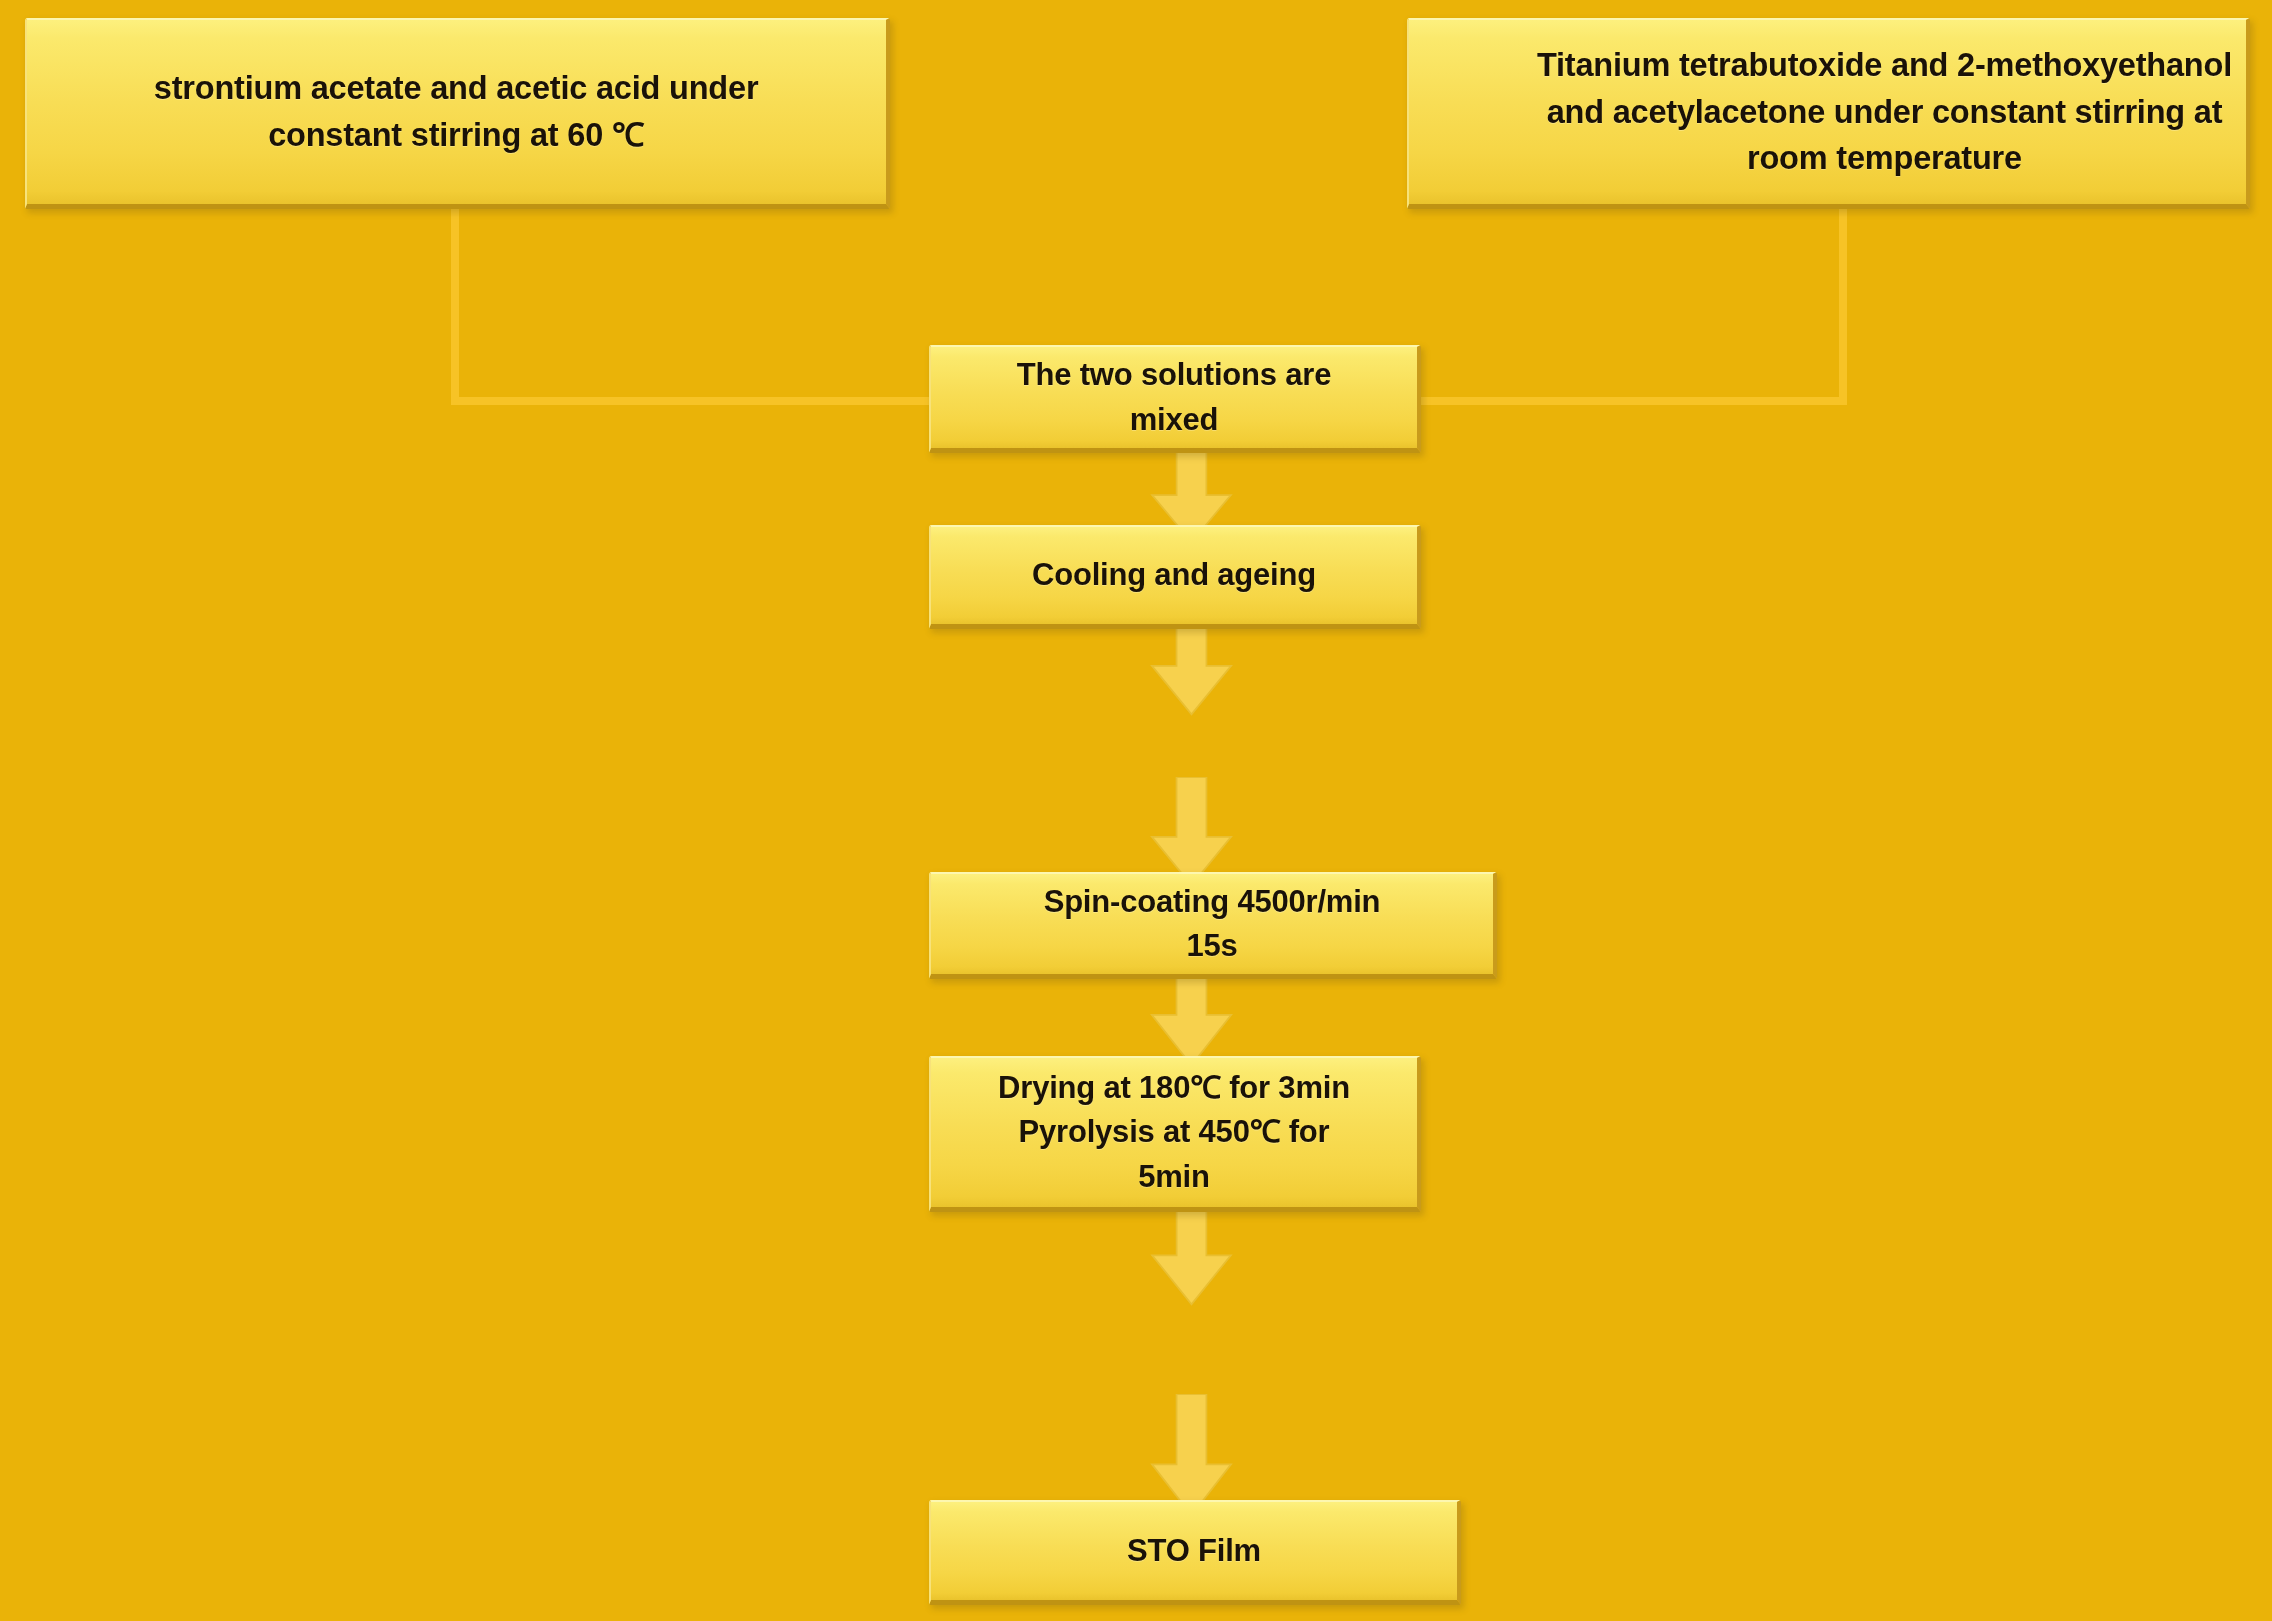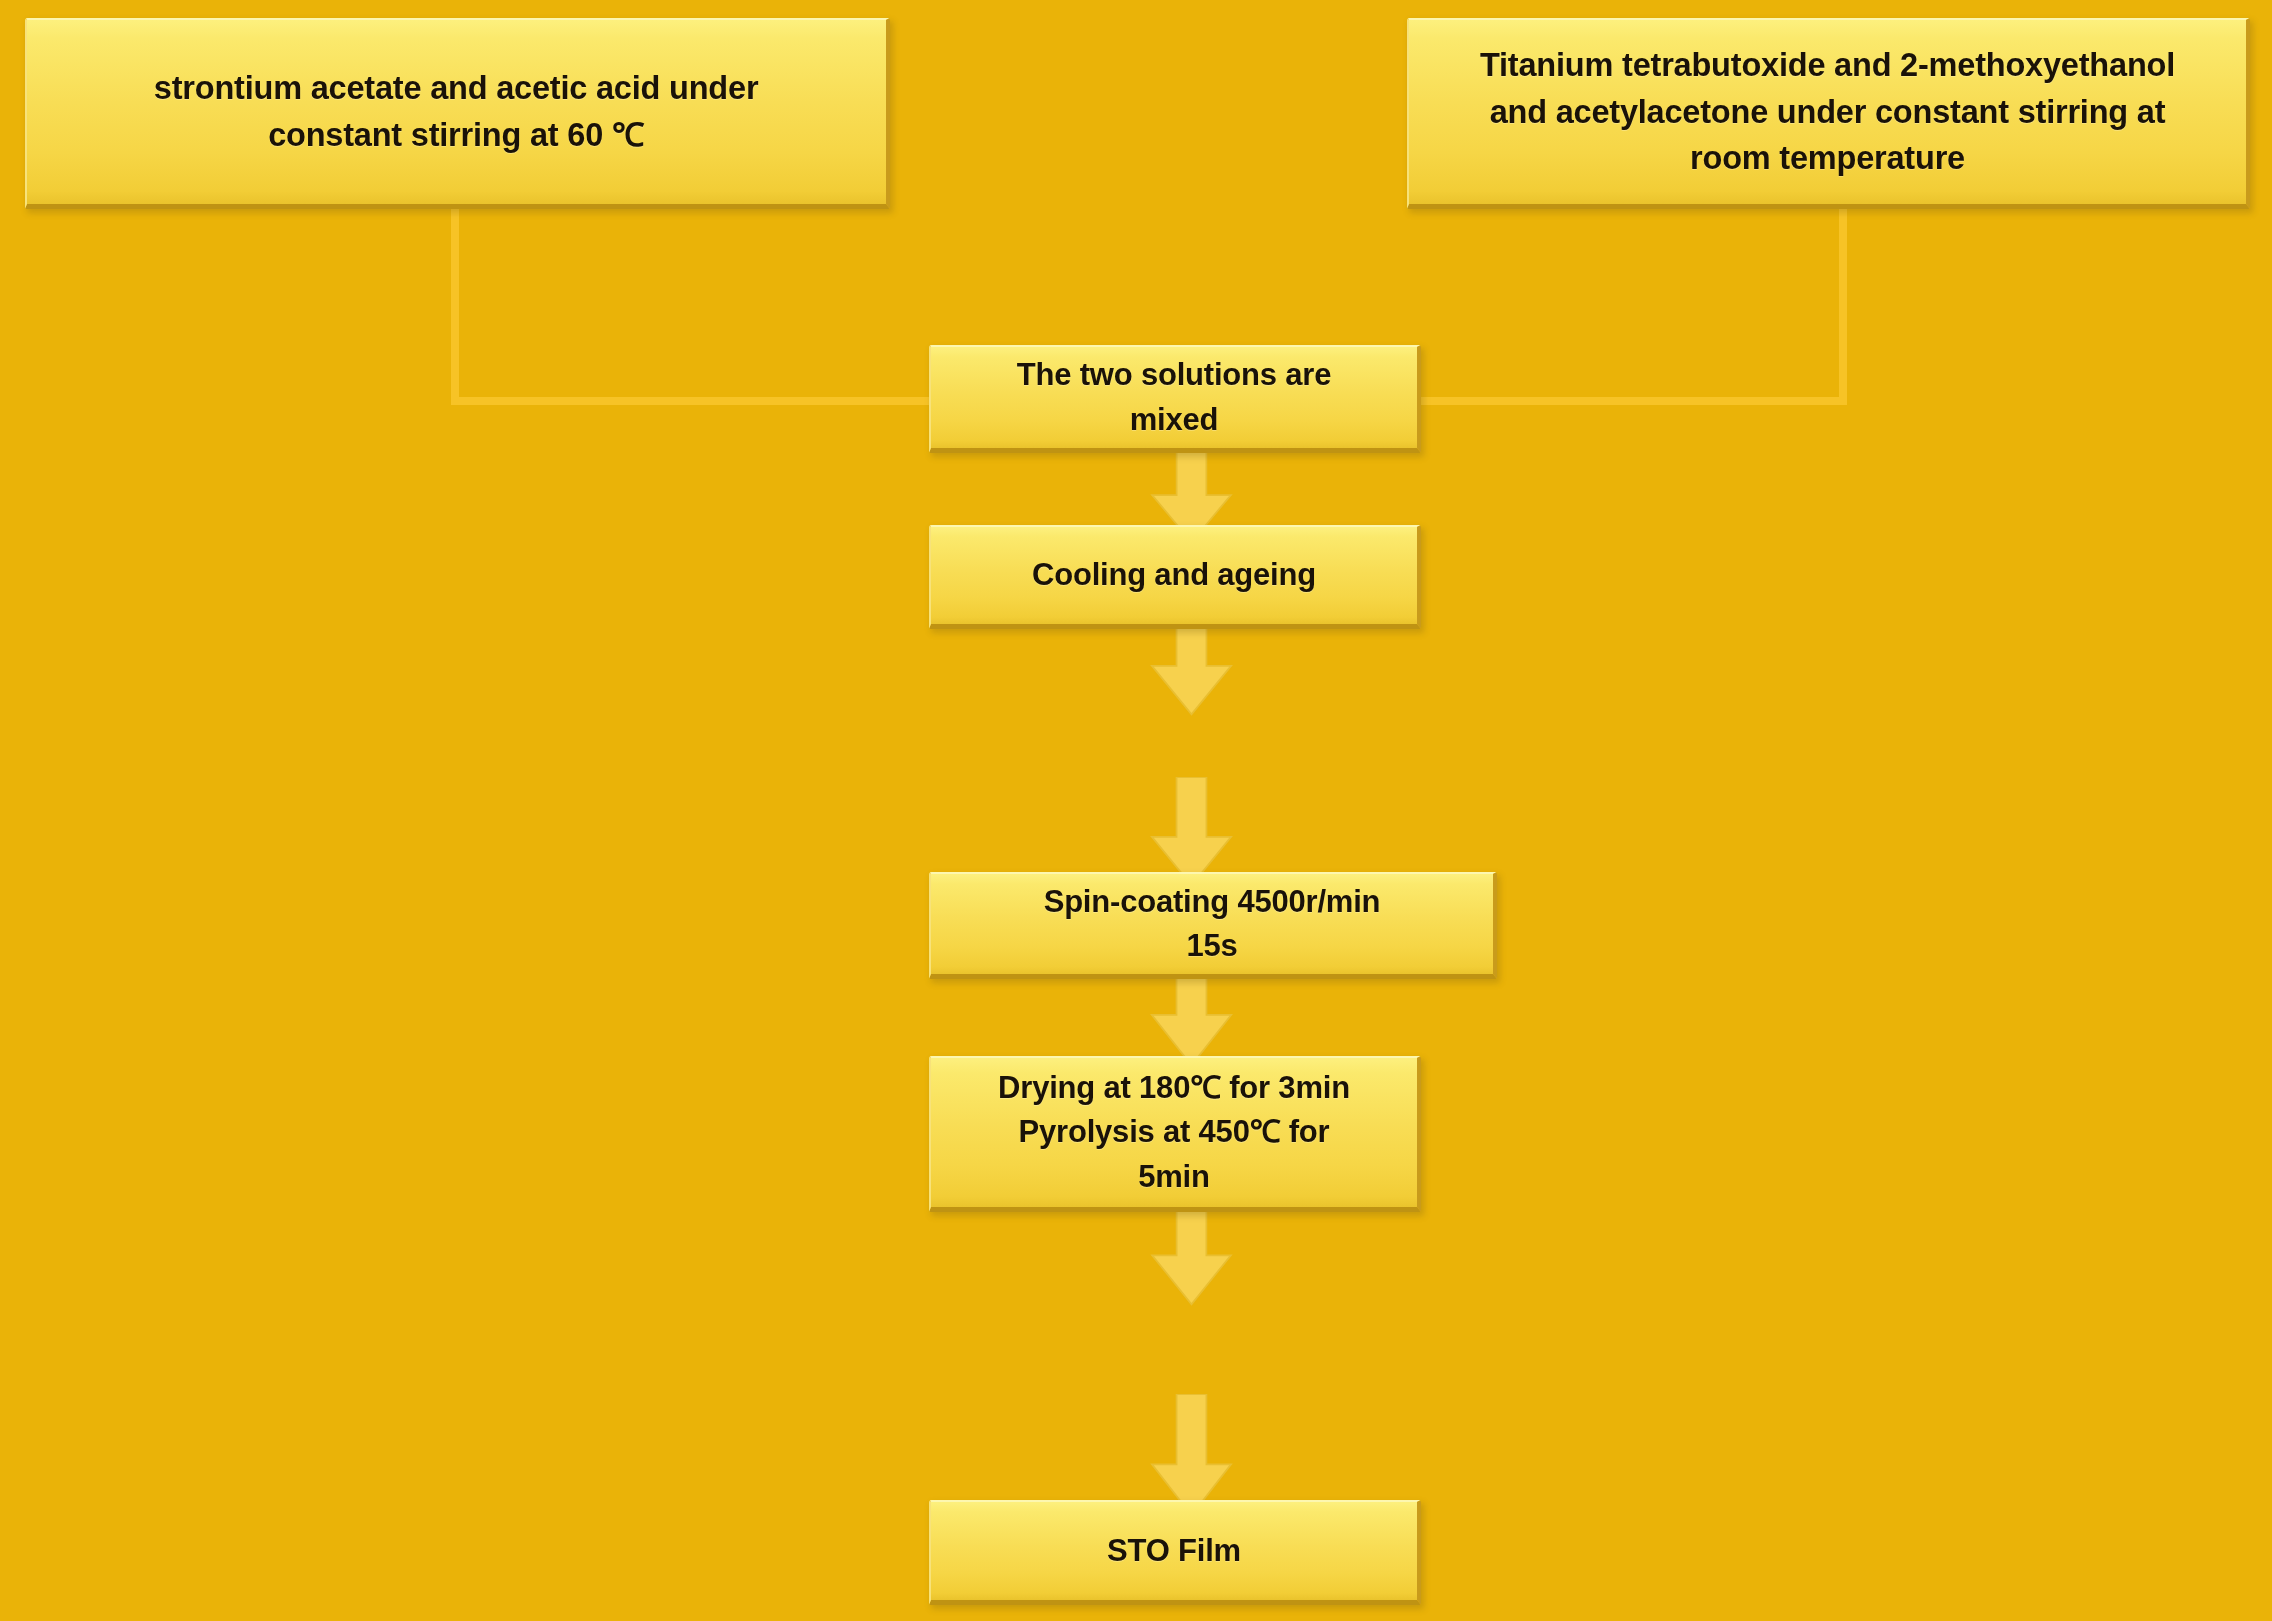--- a/index.html
+++ b/index.html
@@ -78,21 +78,21 @@
   <div class="conn h" style="left:451px; top:397px; width:492px;"></div>
 
   <div class="conn v" style="left:1839px; top:204px; height:200px;"></div>
   <div class="conn h" style="left:1405px; top:397px; width:442px;"></div>
 
   <div class="node top-box" style="left:24.6px; top:17.6px; width:865px; height:191px;">
     <span class="txt">strontium acetate and acetic acid under
 constant stirring at 60 ℃</span>
   </div>
 
-  <div class="node top-box" style="left:1407px; top:17.6px; width:843px; height:191px;">
+  <div class="node top-box" style="left:1407px; top:17.6px; width:843px; height:191px;justify-content:flex-end;">
     <span class="txt">Titanium tetrabutoxide and 2-methoxyethanol
 and acetylacetone under constant stirring at
 room temperature</span>
   </div>
 
   <div class="arrow" style="left:1143px; top:439px; width:97px; height:105px;">
     <svg width="97" height="105" viewBox="0 0 110 120">
       <polygon points="38,0 72,0 72,64 100,64 55,118 10,64 38,64" fill="#f7d14d" stroke="#e9bf31" stroke-width="2"></polygon>
     </svg>
   </div>
@@ -142,18 +142,18 @@
 15s</span>
   </div>
 
   <div class="node mid-box" style="left:929px; top:1056px; width:492px; height:156px;">
     <span class="txt">Drying at 180℃ for 3min
 Pyrolysis at 450℃ for
 5min</span>
   </div>
 
 
-  <div class="node mid-box" style="left:929px; top:1500px; width:492px; height:105px;">
+  <div class="node mid-box" style="left:929px; top:1500px; width:532px; height:105px;">
     <span class="txt">STO Film</span>
   </div>
 
 </div>
 
 
 </body></html>

